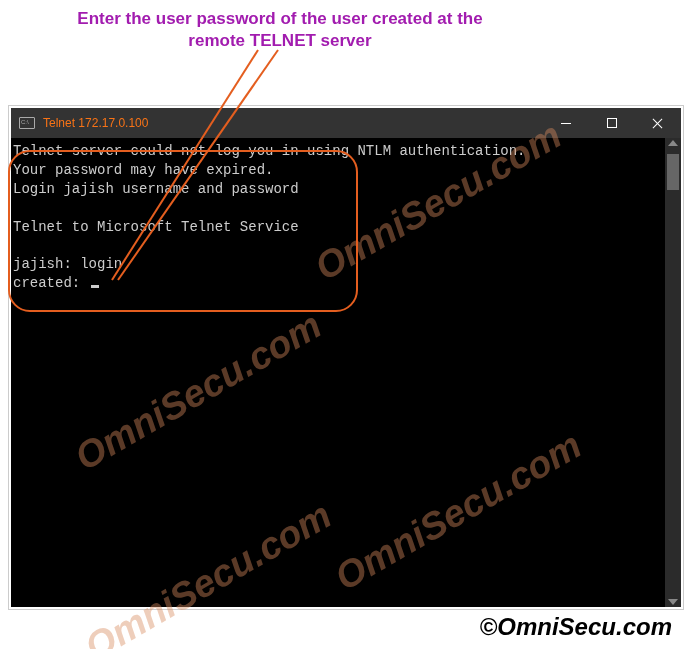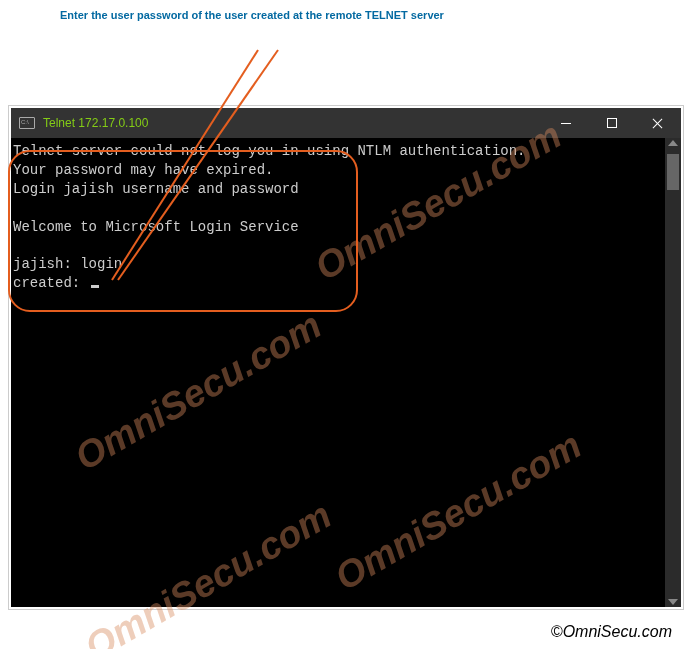--- a/index.html
+++ b/index.html
@@ -22,24 +22,24 @@
       width: 100%;
       height: 100%;
       pointer-events: none;
       z-index: 100;
     }
     .annotation-text {
       position: absolute;
       top: 8px;
       left: 60px;
       width: 440px;
-      text-align: left;
-      color: #0369a1;
+      text-align: center;
+      color: #a21caf;
       font-weight: bold;
-      font-size: 11px;
+      font-size: 17px;
       line-height: 1.3;
     }
     .annotation-line {
       position: absolute;
       top: 45px;
       left: 0;
       width: 692px;
       height: 300px;
       pointer-events: none;
     }
@@ -92,21 +92,21 @@
       content: "C:\\";
       position: absolute;
       font-size: 6px;
       top: 1px;
       left: 1px;
       color: #aaa;
     }
     .titlebar-title {
       flex: 1;
       font-size: 12px;
-      color: #84cc16;
+      color: #f97316;
     }
     .titlebar-controls {
       display: flex;
       height: 100%;
     }
     .titlebar-btn {
       width: 46px;
       height: 30px;
       display: flex;
       align-items: center;
@@ -211,23 +211,23 @@
       z-index: 50;
     }
     .wm1 { top: 180px; left: 300px; }
     .wm2 { top: 370px; left: 60px; }
     .wm3 { top: 490px; left: 320px; }
     .wm4 { top: 560px; left: 70px; }
     .copyright {
       position: absolute;
       bottom: 8px;
       right: 20px;
-      font-weight: normal;
+      font-weight: bold;
       font-style: italic;
-      font-size: 16px;
+      font-size: 24px;
       color: #000;
     }
   </style>
 </head>
 <body>
 
 <div class="annotation-wrapper">
   <div class="annotation-text">Enter the user password of the user created at the remote TELNET server</div>
   <svg class="annotation-line">
     <line x1="258" y1="5" x2="112" y2="235" stroke="#e45e1f" stroke-width="2"></line>
@@ -251,21 +251,21 @@
         </div>
       <div class="titlebar-btn">
           <div class="close-x"></div>
         </div>
     </div>
   </div>
   <div class="terminal-body"><span>Telnet server could not log you in using NTLM authentication.</span>
 <span>Your password may have expired.</span>
 <span>Login jajish username and password</span>
 
-<span>Welcome to Microsoft Login Service</span>
+<span>Telnet to Microsoft Telnet Service</span>
 
 <span>jajish: </span><span>login</span>
 <span>created: </span><span class="cursor"></span>
     <div class="scrollbar">
       <div class="scrollbar-up"></div>
       <div class="scrollbar-thumb"></div>
       <div class="scrollbar-down"></div>
     </div>
   </div>
 </div>

